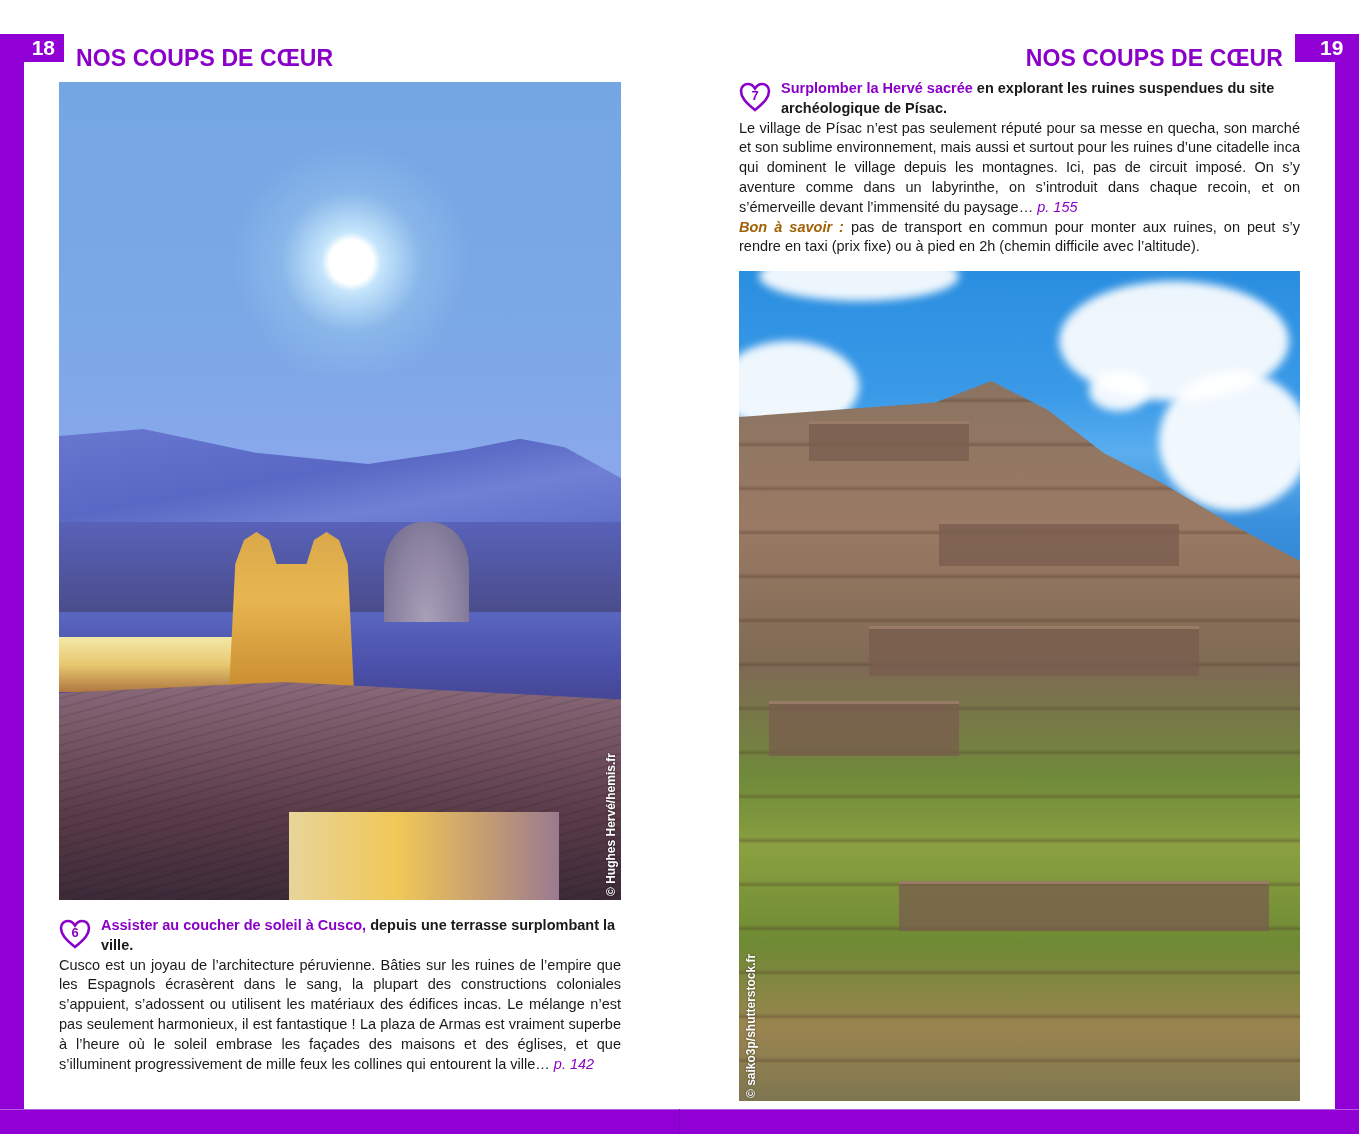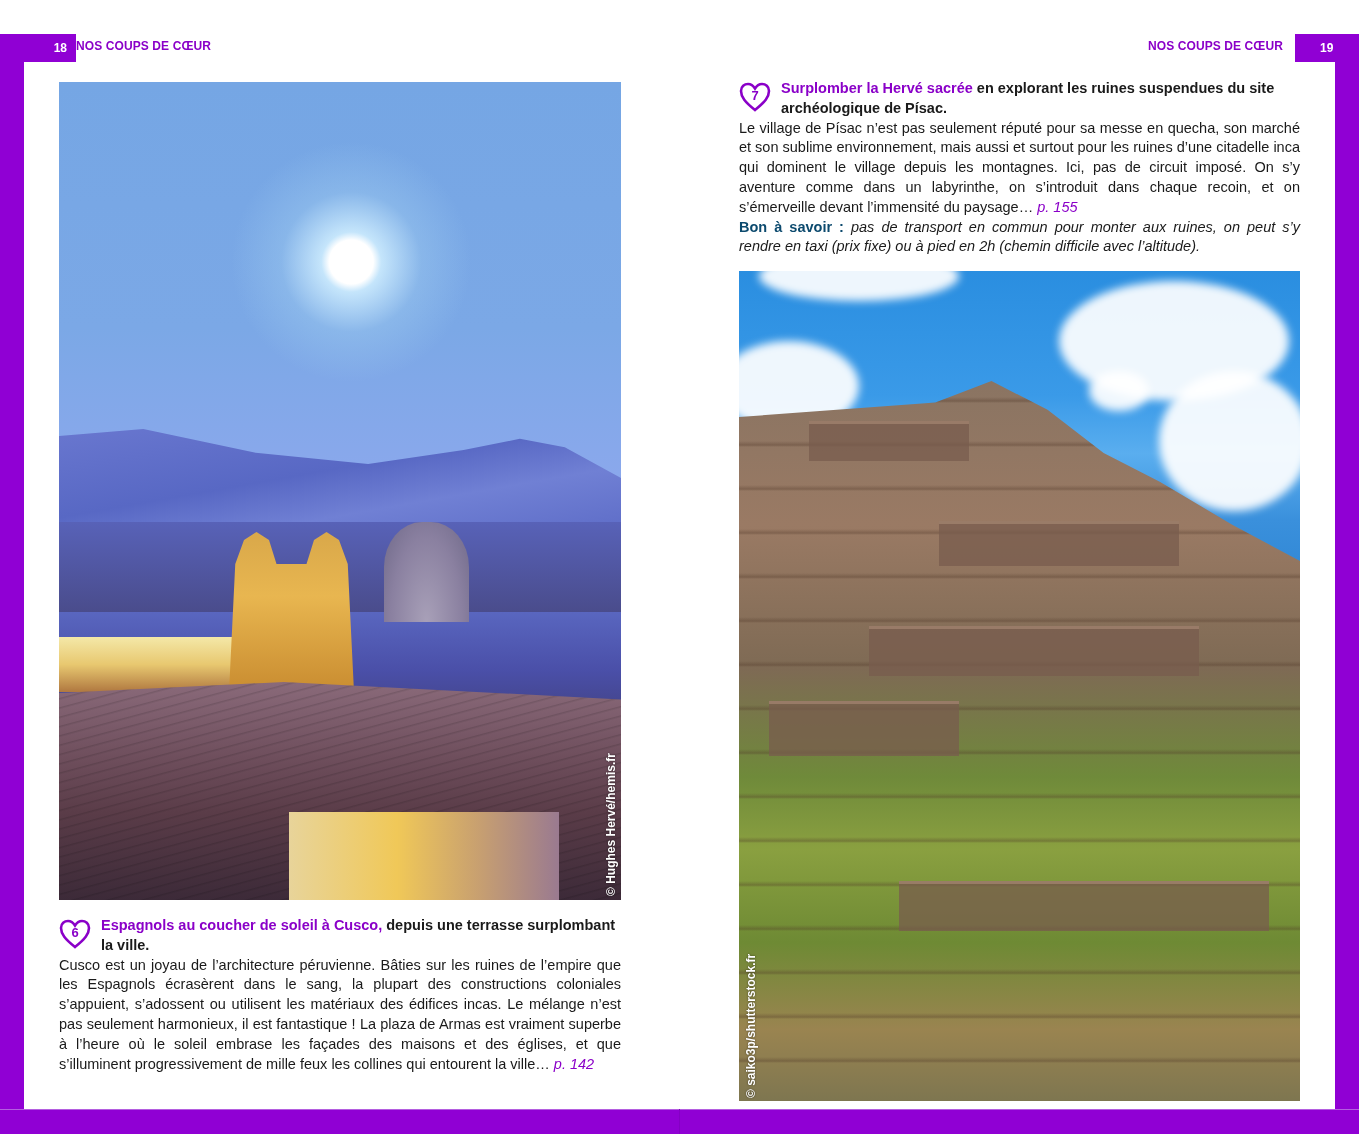--- a/index.html
+++ b/index.html
@@ -6,24 +6,24 @@
     html, body { width: 1359px; height: 1134px; overflow: hidden; background: #ffffff; }
     body { position: relative; font-family: "Liberation Sans", "DejaVu Sans", sans-serif; color: #1a1a1a; }
 
     
     .frame-left { position: absolute; left: 0; top: 34px; width: 24px; height: 1100px; background: #9000d4; }
     .frame-right { position: absolute; right: 0; top: 34px; width: 24px; height: 1100px; background: #9000d4; }
     .frame-bottom { position: absolute; left: 0; bottom: 0; width: 1359px; height: 25px; background: #9000d4; border-top: 1px solid #b45ee0; }
     .gutter-line { position: absolute; left: 679px; bottom: 0; width: 1px; height: 25px; background: #8400c4; }
 
     
-    .page-num { position: absolute; top: 34px; height: 28px; background: #9000d4; color: #fff; font-weight: bold; font-size: 12px; line-height: 28px; margin-left: 12px; }
+    .page-num { position: absolute; top: 34px; height: 28px; background: #9000d4; color: #fff; font-weight: bold; font-size: 21px; line-height: 28px; }
     .page-num.left { left: 0; width: 64px; text-align: right; padding-right: 9px; }
     .page-num.right { right: 0; width: 64px; text-align: left; padding-left: 25px; }
-    .running-head { position: absolute; top: 32px; height: 28px; line-height: 28px; color: #8a00c8; font-weight: bold; font-size: 12px; letter-spacing: 0.1px; }
+    .running-head { position: absolute; top: 44px; height: 28px; line-height: 28px; color: #8a00c8; font-weight: bold; font-size: 23px; letter-spacing: 0.1px; }
     .running-head.left { left: 76px; }
     .running-head.right { right: 76px; }
 
     
     .photo { position: absolute; overflow: hidden; }
     .photo-cusco { left: 59px; top: 82px; width: 562px; height: 818px;
       background:
         radial-gradient(circle at 52% 22%, #ffffff 0px, #ffffff 22px, rgba(210,240,255,0.85) 30px, rgba(160,205,240,0.4) 70px, rgba(140,185,235,0) 120px),
         linear-gradient(180deg, #75a6e4 0%, #7ba8e6 30%, #8aa8ec 48%, #7d90e0 52%, #5f6fc8 62%, #4a4fa8 72%, #3a3560 84%, #2c2a40 100%);
     }
@@ -62,22 +62,22 @@
 
     
     .block { position: absolute; font-size: 14.5px; line-height: 19.8px; }
     .block .title { font-weight: bold; padding-left: 42px; position: relative; }
     .block .title .hl { color: #8a00c8; }
     .heart { position: absolute; left: 0; top: 3px; width: 32px; height: 30px; }
     .heart svg { width: 32px; height: 30px; display: block; }
     .heart .num { position: absolute; left: 0; top: 4px; width: 32px; text-align: center; font-size: 13px; font-weight: bold; color: #8a00c8; }
     .body-text { text-align: justify; }
     .pref { color: #8a00c8; font-style: italic; }
-    .tip-label { color: #0c4a6e; font-weight: bold; }
-    .tip-text { font-style: italic; }
+    .tip-label { color: #a16207; font-style: italic; font-weight: bold; }
+    .tip-text { }
 
     .block-6 { left: 59px; top: 916px; width: 562px; }
     .block-7 { left: 739px; top: 79px; width: 561px; }
   </style>
 </head>
 <body>
 
 <div class="frame-left"></div>
 <div class="frame-right"></div>
 <div class="frame-bottom"></div>
@@ -100,21 +100,21 @@
 <div class="credit" style="left:604px; top:896px;">© Hughes Hervé/hemis.fr</div>
 
 <div class="block block-6">
   <div class="title">
     <span class="heart">
       <svg viewBox="0 0 32 30">
           <path d="M16 28 C 6 20, 2 15, 2 9 C 2 4.5, 5.5 2, 9 2 C 12 2, 14.5 4, 16 6.5 C 17.5 4, 20 2, 23 2 C 26.5 2, 30 4.5, 30 9 C 30 15, 26 20, 16 28 Z" fill="none" stroke="#8a00c8" stroke-width="2.6"></path>
         </svg>
       <span class="num">6</span>
     </span>
-    <span class="hl">Espagnols au coucher de soleil à Cusco,</span><span> depuis une terrasse surplombant la ville.</span>
+    <span class="hl">Assister au coucher de soleil à Cusco,</span><span> depuis une terrasse surplombant la ville.</span>
   </div>
   <div class="body-text"><span>Cusco est un joyau de l’architecture péruvienne. Bâties sur les ruines de l’empire que les Espagnols écrasèrent dans le sang, la plupart des constructions coloniales s’appuient, s’adossent ou utilisent les matériaux des édifices incas. Le mélange n’est pas seulement harmonieux, il est fantastique ! La plaza de Armas est vraiment superbe à l’heure où le soleil embrase les façades des maisons et des églises, et que s’illuminent progressivement de mille feux les collines qui entourent la ville… </span><span class="pref">p. 142</span></div>
 </div>
 
 <div class="block block-7">
   <div class="title">
     <span class="heart">
       <svg viewBox="0 0 32 30">
           <path d="M16 28 C 6 20, 2 15, 2 9 C 2 4.5, 5.5 2, 9 2 C 12 2, 14.5 4, 16 6.5 C 17.5 4, 20 2, 23 2 C 26.5 2, 30 4.5, 30 9 C 30 15, 26 20, 16 28 Z" fill="none" stroke="#8a00c8" stroke-width="2.6"></path>
         </svg>

